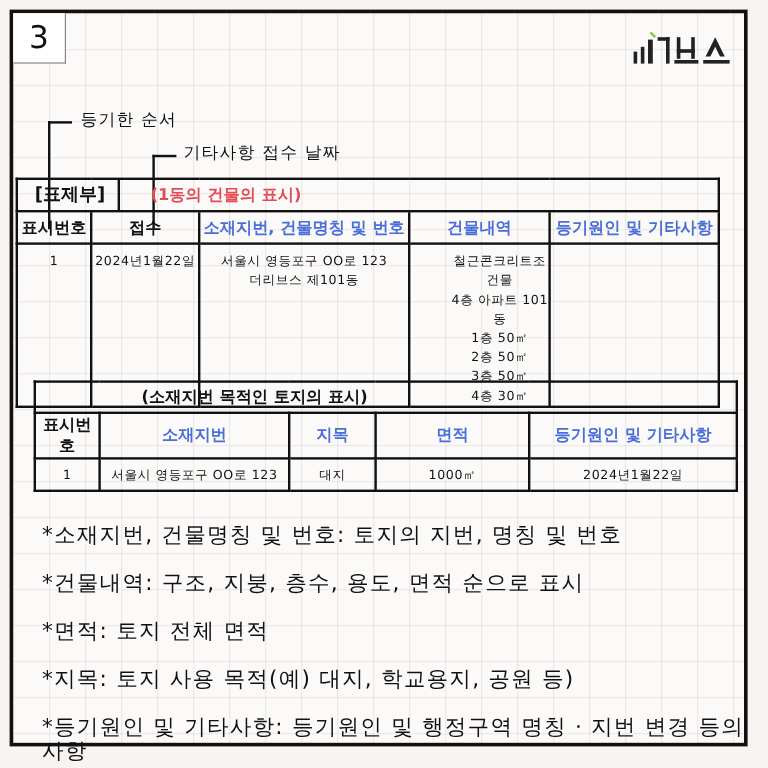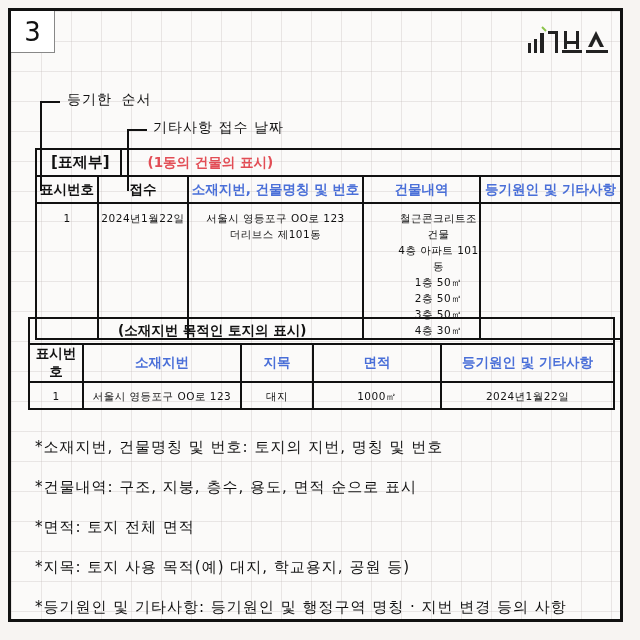--- a/index.html
+++ b/index.html
@@ -21,21 +21,21 @@
   }
   .logo { position: absolute; right: 6px; top: 14px; width: 88px; height: 30px; }
   .anno { position: absolute; font-size: 14px; letter-spacing: 1px; }
   .bracket { position: absolute; border-left: 2px solid #111; border-top: 2px solid #111; }
   table { border-collapse: collapse; position: absolute; table-layout: fixed; }
   td { border: 2px solid #111; text-align: center; vertical-align: middle; font-size: 12px; padding: 0; }
   .hdr { font-weight: bold; font-size: 13.5px; }
   .blue { color: #4a6fd8; }
   .red { color: #e24d55; }
   .hand { font-size: 10.5px; line-height: 16px; letter-spacing: 0.5px; }
-  .notes { position: absolute; left: 24px; top: 426px; font-size: 15px; letter-spacing: 1px; }
+  .notes { position: absolute; left: 24px; top: 426px; font-size: 18px; letter-spacing: 1px; }
   .notes div { height: 40px; line-height: 20px; }
 </style>
 </head>
 <body>
 
 <div class="frame">
   <div class="pagenum">3</div>
 
   <svg class="logo" viewBox="0 0 88 30">
     <rect x="2" y="18" width="3" height="10" fill="#222"></rect>
@@ -46,26 +46,26 @@
     <rect x="29" y="6" width="3" height="22" fill="#222"></rect>
     <rect x="38" y="6" width="3" height="18" fill="#222"></rect>
     <rect x="50" y="6" width="3" height="18" fill="#222"></rect>
     <rect x="38" y="16" width="15" height="3" fill="#222"></rect>
     <rect x="36" y="25" width="20" height="3" fill="#222"></rect>
     <path d="M70 6 L62 22 L66 22 L70 14 L74 22 L78 22 Z" fill="#222"></path>
     <rect x="60" y="25" width="22" height="3" fill="#222"></rect>
   </svg>
 
   <div class="bracket" style="left:29px; top:90px; width:20px; height:90px;"></div>
-  <div class="anno" style="left:56px; top:80px;font-family:Liberation Mono, monospace;">등기한 순서</div>
+  <div class="anno" style="left:56px; top:80px;">등기한 순서</div>
 
   <div class="bracket" style="left:116px; top:118px; width:20px; height:62px;"></div>
   <div class="anno" style="left:142px; top:108px;">기타사항 접수 날짜</div>
 
-  <table style="left:24px; top:137px; width:585px;">
+  <table style="left:2px; top:137px; width:585px;">
     <colgroup>
         <col style="width:62px">
         <col style="width:90px">
         <col style="width:175px">
         <col style="width:117px">
         <col style="width:141px">
       </colgroup>
     <tbody>
         <tr style="height:27px;">
       <td colspan="5" style="text-align:left; border-bottom:2px solid #111;">

